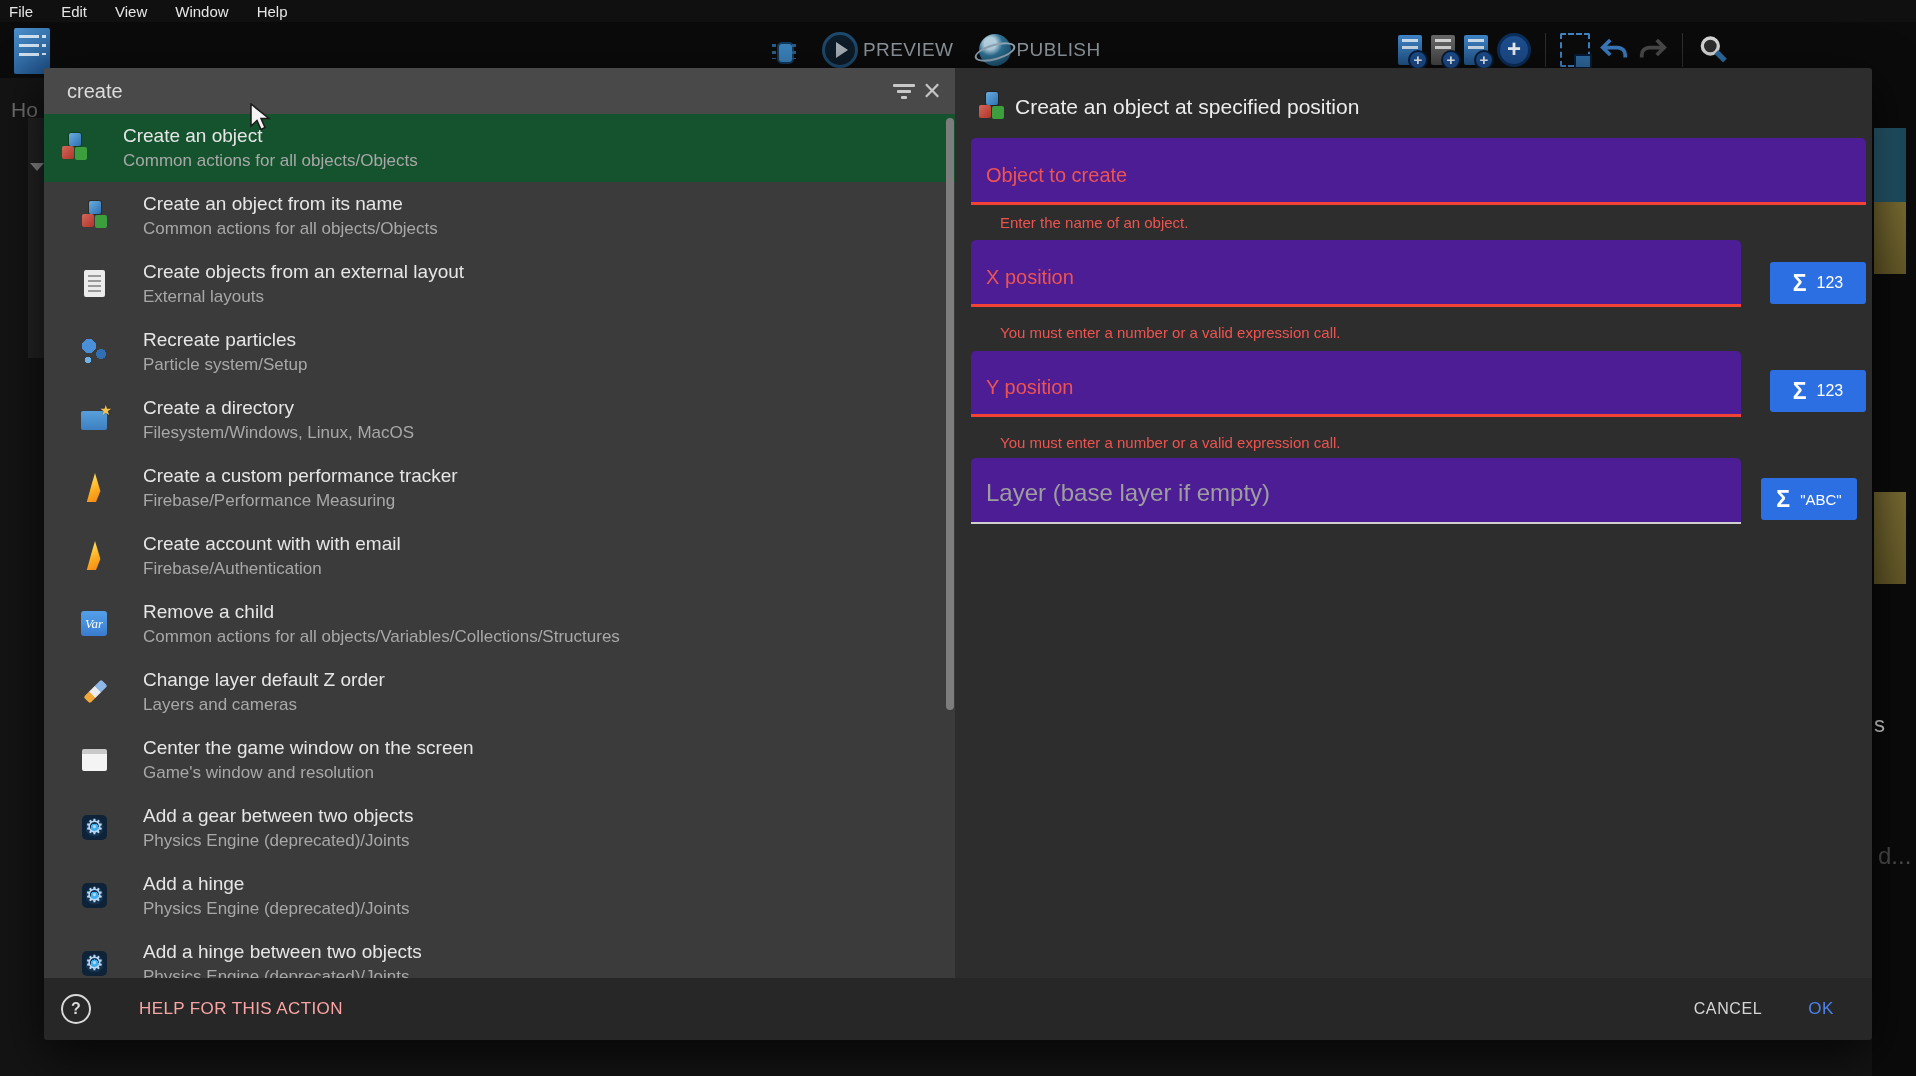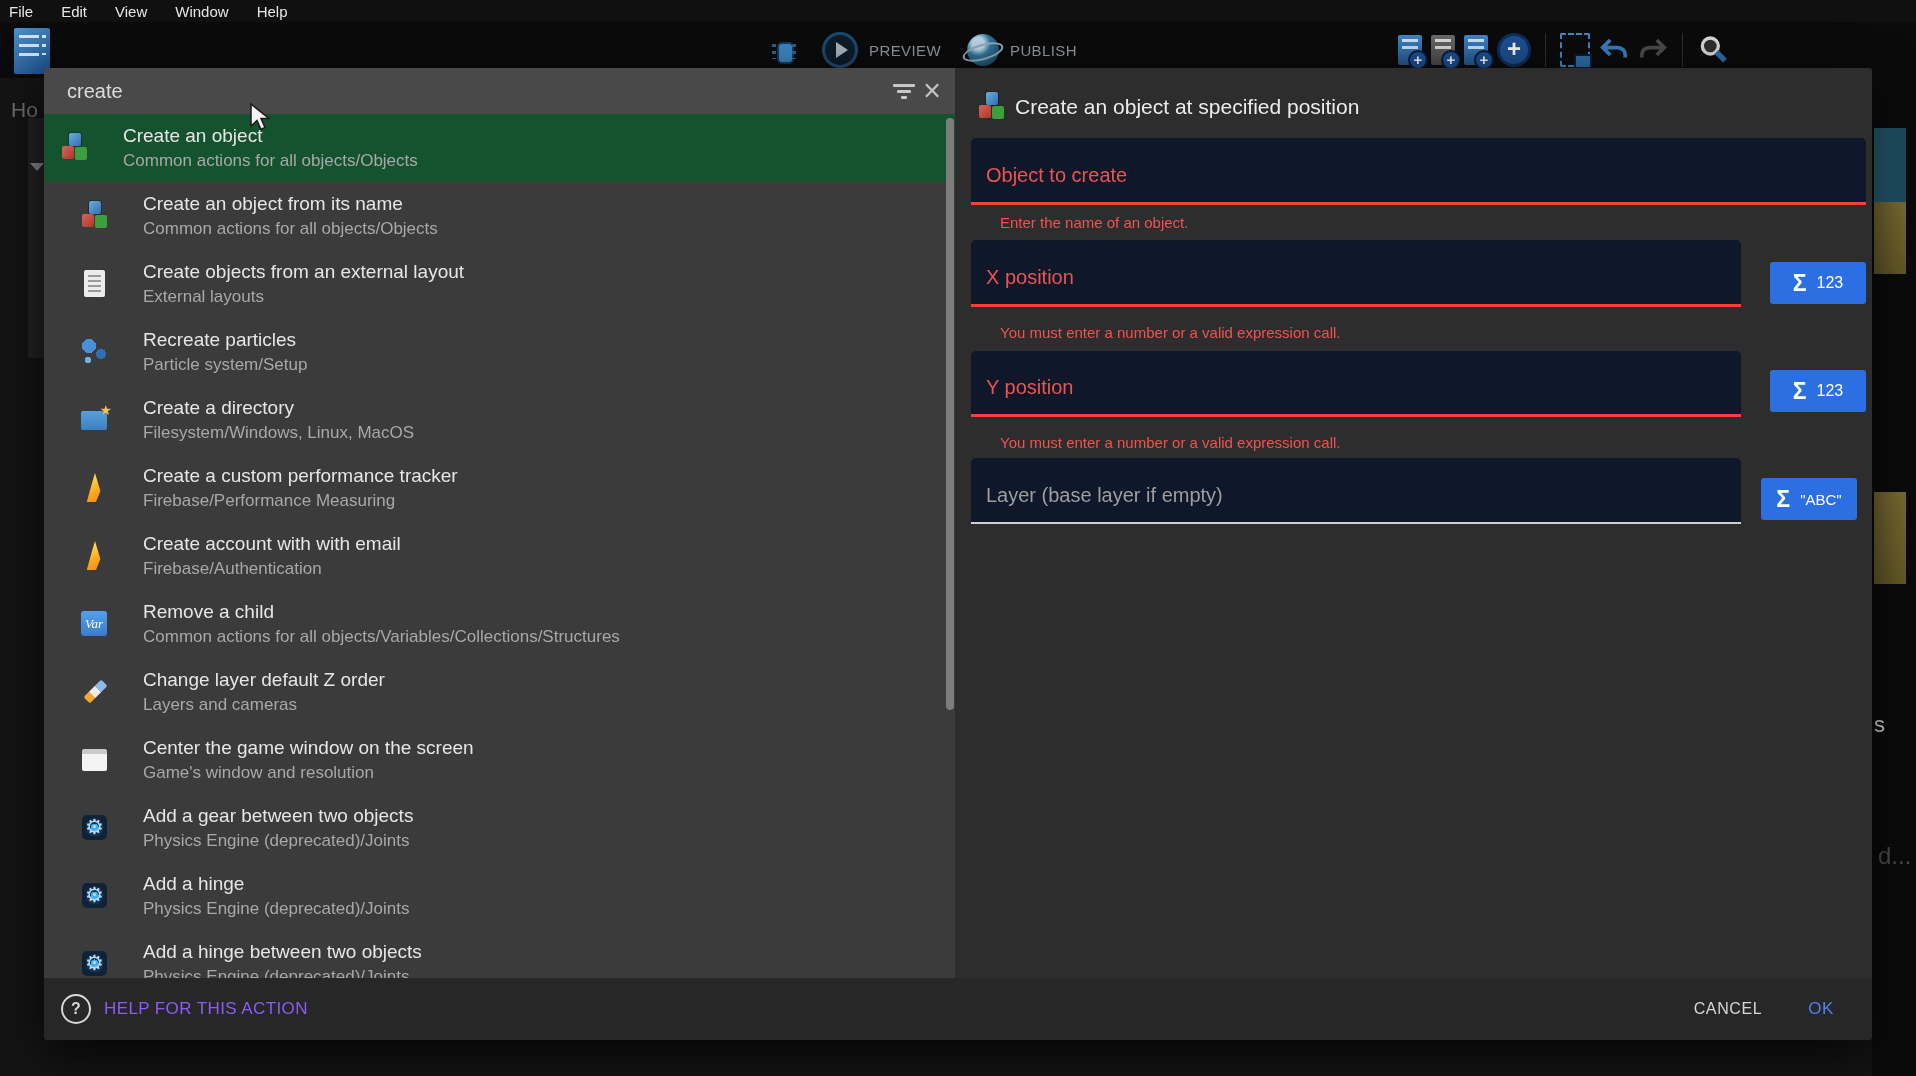--- a/index.html
+++ b/index.html
@@ -13,21 +13,21 @@
 
   
   .toolbar{position:absolute;left:0;top:22px;width:100%;height:56px;background:#0b0b0b;}
   .pm-icon{position:absolute;left:14px;top:6px;width:36px;height:46px;border-radius:2px;
            background:linear-gradient(145deg,#4b90cc,#1c4e86);}
   .pm-icon::before{content:"";position:absolute;left:5px;top:7px;width:20px;height:26px;
            background:repeating-linear-gradient(to bottom,#cfe0ef 0 3px,transparent 3px 9px);}
   .pm-icon::after{content:"";position:absolute;right:4px;top:7px;width:4px;height:20px;
            background:repeating-linear-gradient(to bottom,#cfe0ef 0 3px,transparent 3px 9px);}
   .tb-center{position:absolute;left:772px;top:0;height:56px;display:flex;align-items:center;gap:26px;}
-  .tb-btn{display:flex;align-items:center;gap:11px;font-size:15px;color:#8f979e;letter-spacing:.4px;}
+  .tb-btn{display:flex;align-items:center;gap:5px;font-size:19px;color:#8f979e;letter-spacing:.4px;}
   .bug-icon{position:relative;width:24px;height:30px;}
   .bug-icon::before{content:"";position:absolute;left:5px;top:7px;width:13px;height:18px;
            background:#3c85c0;border:2px solid #123a5e;border-radius:5px;}
   .bug-icon::after{content:"";position:absolute;left:0;top:9px;width:24px;height:15px;
      background:repeating-linear-gradient(to bottom,#2a618f 0 3px,transparent 3px 7px) left/4px 100% no-repeat,
                 repeating-linear-gradient(to bottom,#2a618f 0 3px,transparent 3px 7px) right/4px 100% no-repeat;}
   .preview-icon{position:relative;width:30px;height:30px;border-radius:50%;background:#0d1c29;
            border:3px solid #1e4a6e;flex:0 0 30px;}
   .preview-icon::after{content:"";position:absolute;left:11px;top:7px;
            border-left:12px solid #a9b2ba;border-top:8px solid transparent;border-bottom:8px solid transparent;}
@@ -121,45 +121,45 @@
      background:#f4f4f4;border-radius:2px;border-top:5px solid #c9c9c9;}
   .icon-gear::before{content:"";position:absolute;left:2px;top:2px;width:25px;height:25px;border-radius:5px;
      background:radial-gradient(circle at 50% 50%,#3bb0f0 0 4px,#14314f 4px 9px,#0e2238 9px);}
   .icon-gear::after{content:"⚙";position:absolute;left:0;top:0;width:29px;text-align:center;
      line-height:29px;font-size:21px;color:#bcd8f0;font-family:"DejaVu Sans",sans-serif;}
 
   
   .right-pane{grid-column:2;grid-row:1;background:#2d2d2d;position:relative;}
   .detail-icon{position:absolute;left:22px;top:24px;}
   .detail-title{position:absolute;left:60px;top:27px;font-size:21px;color:#ececec;}
-  .fieldbox{position:absolute;left:16px;background:#0f172a;border-radius:5px 5px 0 0;
+  .fieldbox{position:absolute;left:16px;background:#4c1d95;border-radius:5px 5px 0 0;
             display:flex;align-items:flex-end;padding:0 0 15px 15px;box-sizing:content-box;}
   .fieldbox.error{border-bottom:3px solid #f44336;}
   .f1{top:70px;width:880px;height:49px;}
   .f2{top:172px;width:755px;height:49px;}
   .f3{top:283px;width:755px;height:48px;}
   .f4{top:390px;width:755px;height:49px;border-bottom:2px solid #cfcfcf;}
   .ph-red{font-size:20px;color:#ef5350;}
-  .ph-gray{font-size:20px;color:#9e9e9e;}
+  .ph-gray{font-size:24px;color:#9e9e9e;}
   .helper{position:absolute;left:45px;font-size:15px;color:#ef5350;}
   .h1{top:146px;}.h2{top:256px;}.h3{top:366px;}
   .sigma-btn{position:absolute;width:96px;height:42px;background:#2c6fe3;border-radius:3px;
              display:flex;align-items:center;justify-content:center;gap:10px;color:#fff;}
   .b1{left:815px;top:194px;}.b2{left:815px;top:302px;}.b3{left:806px;top:410px;}
   .sigma{font-size:23px;font-weight:bold;}
   .blabel{font-size:16px;}
   .b3 .blabel{font-size:15px;}
 
   
   .footer{grid-column:1/3;grid-row:2;background:#272727;display:flex;align-items:center;
           padding:0 38px 0 17px;}
   .help-group{display:flex;align-items:center;gap:13px;}
   .help-icon{width:26px;height:26px;border:2px solid #d9d9d9;border-radius:50%;color:#d9d9d9;
           font-size:16px;font-weight:bold;text-align:center;line-height:26px;}
-  .help-label{font-size:17px;color:#8b5cf6;letter-spacing:.4px;}
+  .help-label{font-size:17px;color:#fca5a5;letter-spacing:.4px;margin-left:35px;}
   .spacer{flex:1;}
   .cancel-btn{font-size:16px;color:#d6d6d6;letter-spacing:.6px;margin-right:46px;}
   .ok-btn{font-size:17px;color:#4d82ee;letter-spacing:.6px;}
 
   .cursor{position:absolute;left:249px;top:103px;}
 </style>
 </head>
 <body>
 
 <div class="stage">

